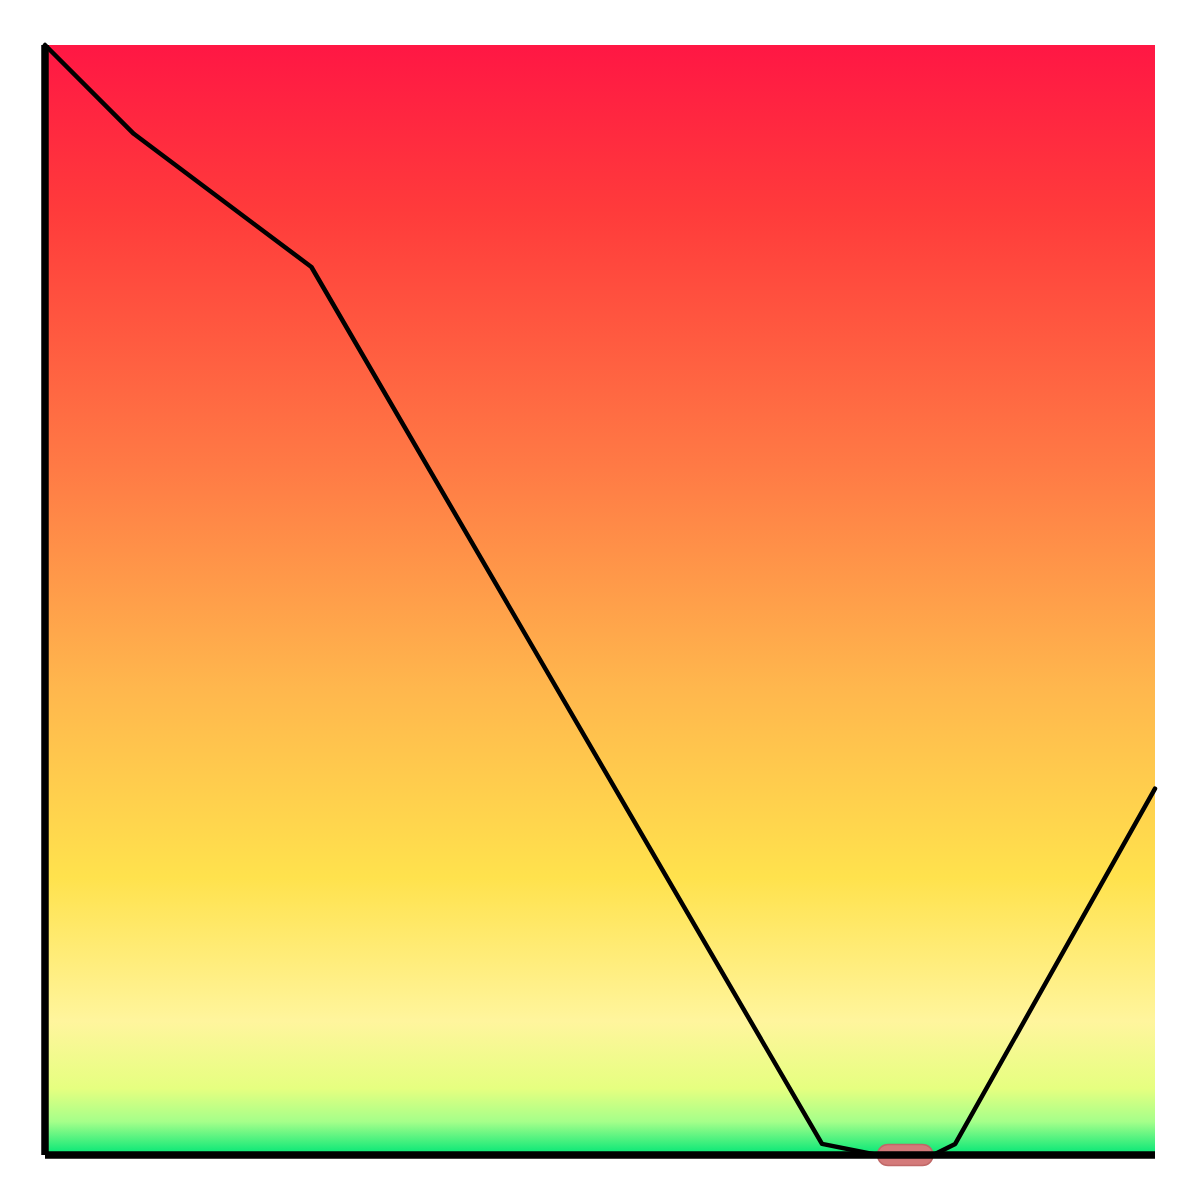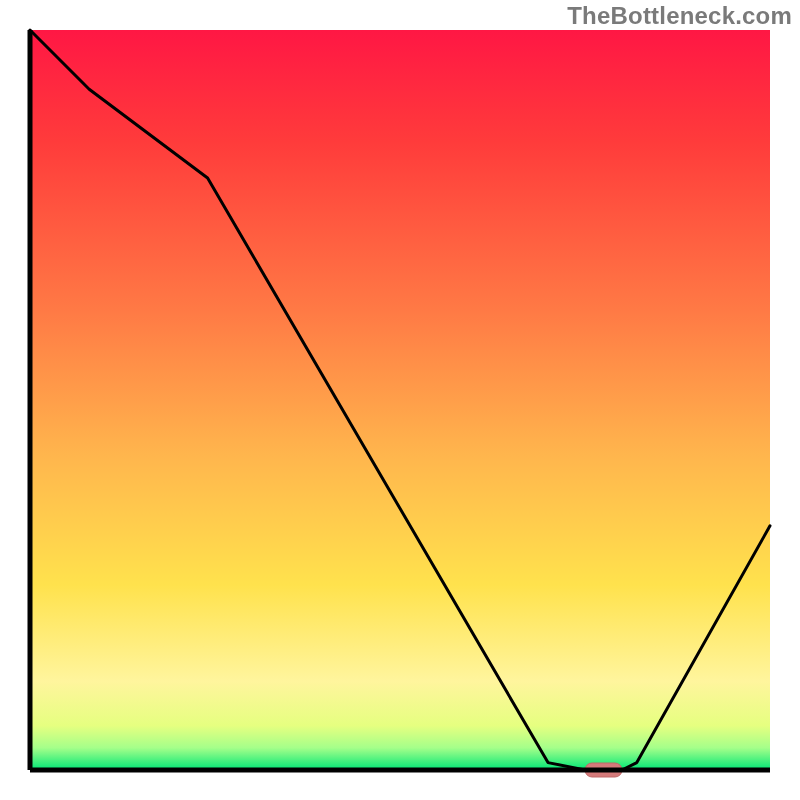--- a/index.html
+++ b/index.html
@@ -26,21 +26,20 @@
     z-index: 10;
   }
   svg {
     display: block;
   }
 </style>
 </head>
 <body>
 
 <div class="container">
-  <div class="watermark">TheBottleneck.com</div>
   <svg id="chart-svg" width="800" height="800">
       <defs>
         <linearGradient id="bg-grad" x1="0" y1="0" x2="0" y2="1">
           <stop offset="0%" stop-color="#ff1744"></stop>
           <stop offset="15%" stop-color="#ff3b3b"></stop>
           <stop offset="38%" stop-color="#ff7a45"></stop>
           <stop offset="57.99999999999999%" stop-color="#ffb74d"></stop>
           <stop offset="75%" stop-color="#ffe24d"></stop>
           <stop offset="88%" stop-color="#fff59d"></stop>
           <stop offset="94%" stop-color="#e6ff80"></stop>

